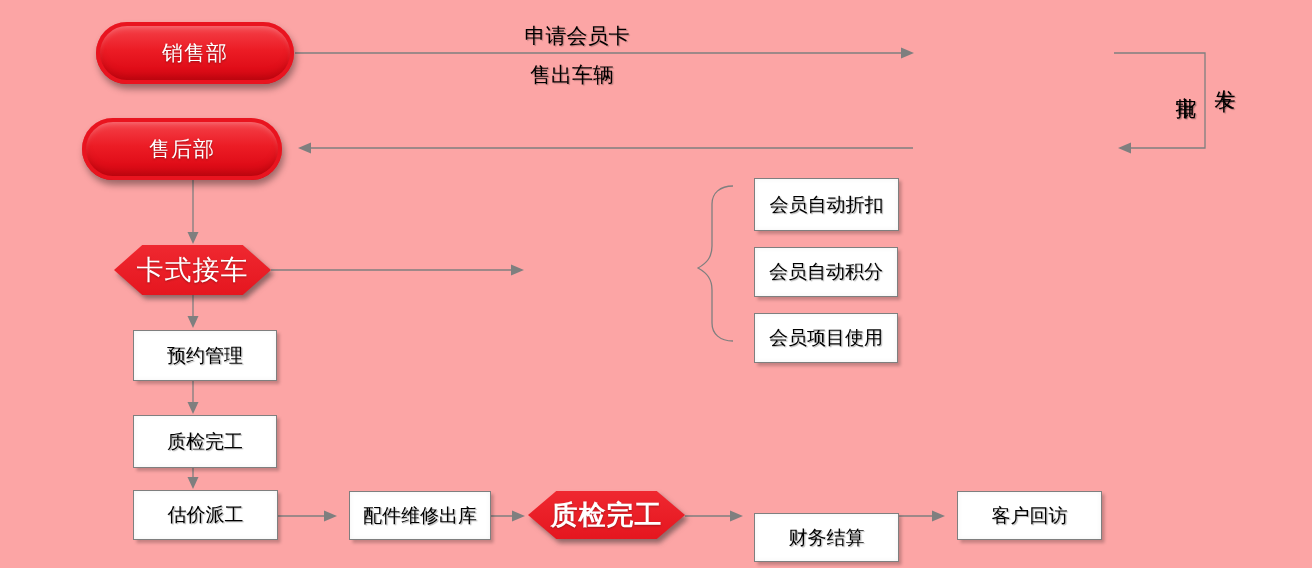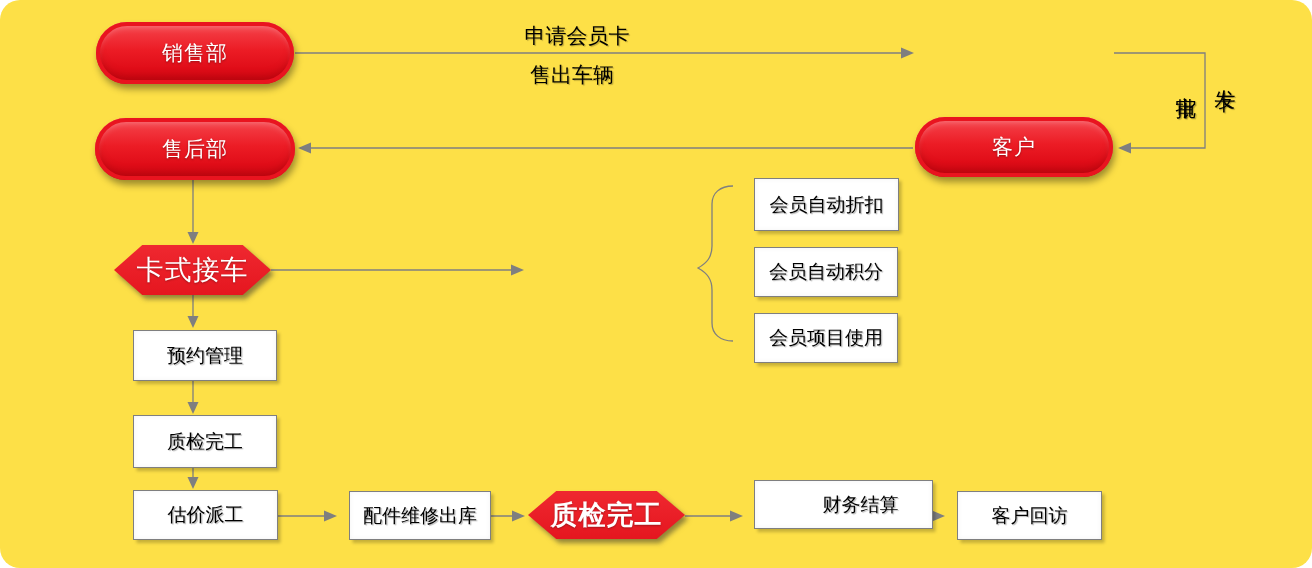--- a/index.html
+++ b/index.html
@@ -1,18 +1,18 @@
 <!DOCTYPE html>
 <html><head>
 <meta charset="utf-8">
 <style>
   html,body { margin:0; padding:0; background:#fff; }
   .canvas {
-    position:relative; width:1312px; height:568px; background:#fde047;
-    font-family:"Liberation Sans","DejaVu Sans",sans-serif; overflow:hidden;border-radius:20px;
+    position:relative; width:1312px; height:568px; background:#fca5a5;
+    font-family:"Liberation Sans","DejaVu Sans",sans-serif; overflow:hidden;
   }
   svg.connectors { position:absolute; left:0; top:0; width:1312px; height:568px; }
   svg.connectors path { stroke:#7f7f7f; stroke-width:1.3; fill:none; }
   svg.connectors polygon { fill:#7f7f7f; stroke:none; }
 
   .pill {
     position:absolute; border-radius:33px;
     display:flex; align-items:center; justify-content:center;
     color:#fff; font-size:21px; letter-spacing:1px;
     background:linear-gradient(180deg,#f64850 0%,#ec1c25 45%,#e00d18 75%,#cf0511 100%);
@@ -97,39 +97,38 @@
       <path d="M685 516 H730"></path>
       <polygon points="730,510.5 743,516 730,521.5"></polygon>
     </g>
     <g>
       <path d="M887 516 H932"></path>
       <polygon points="932,510.5 945,516 932,521.5"></polygon>
     </g>
   </svg>
 
   <div class="pill" style="left:96px; top:22px; width:198px; height:62px;">销售部</div>
-  <div class="pill" style="left:95px; top:118px; width:200px; height:62px;">售后部</div>
-  <div class="pill" style="left:915px; top:117px; width:198px; height:60px;">客户</div>
+  <div class="pill" style="left:82px; top:118px; width:200px; height:62px;">售后部</div>
 
   <div class="hex-wrap" style="left:114px; top:245px; width:157px; height:50px;">
     <div class="hex">卡式接车</div>
   </div>
   <div class="hex-wrap" style="left:528px; top:491px; width:157px; height:48px;font-weight:bold;">
     <div class="hex">质检完工</div>
   </div>
 
   <div class="box" style="left:744px; top:178px; width:143px; height:51px;">会员自动折扣</div>
   <div class="box" style="left:744px; top:247px; width:142px; height:48px;">会员自动积分</div>
   <div class="box" style="left:123px; top:330px; width:142px; height:49px;">预约管理</div>
 
   <div class="box" style="left:744px; top:313px; width:142px; height:48px;">会员项目使用</div>
   <div class="box" style="left:123px; top:415px; width:142px; height:51px;">质检完工</div>
   <div class="box" style="left:123px; top:490px; width:143px; height:48px;">估价派工</div>
   <div class="box" style="left:339px; top:491px; width:140px; height:47px;">配件维修出库</div>
-  <div class="box" style="left:744px; top:480px; width:143px; height:47px;padding-left:34px;">财务结算</div>
+  <div class="box" style="left:744px; top:513px; width:143px; height:47px;">财务结算</div>
   <div class="box" style="left:947px; top:491px; width:143px; height:47px;">客户回访</div>
 
   <div class="edge-label centered" style="left:477px; top:22px; width:200px;">申请会员卡</div>
   <div class="edge-label centered" style="left:477px; top:61px; width:190px;">售出车辆</div>
   <div class="edge-label v-label" style="left:1176px; top:80px;">审批</div>
   <div class="edge-label v-label" style="left:1215px; top:73px;">发卡</div>
 
 </div>
 
 </body></html>

